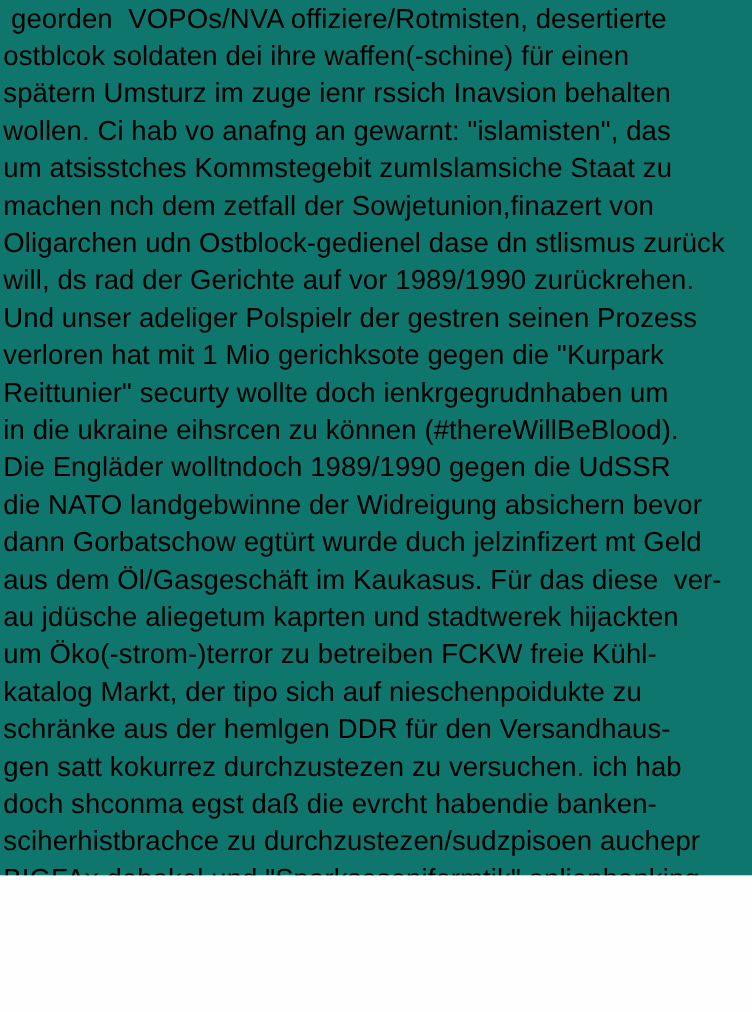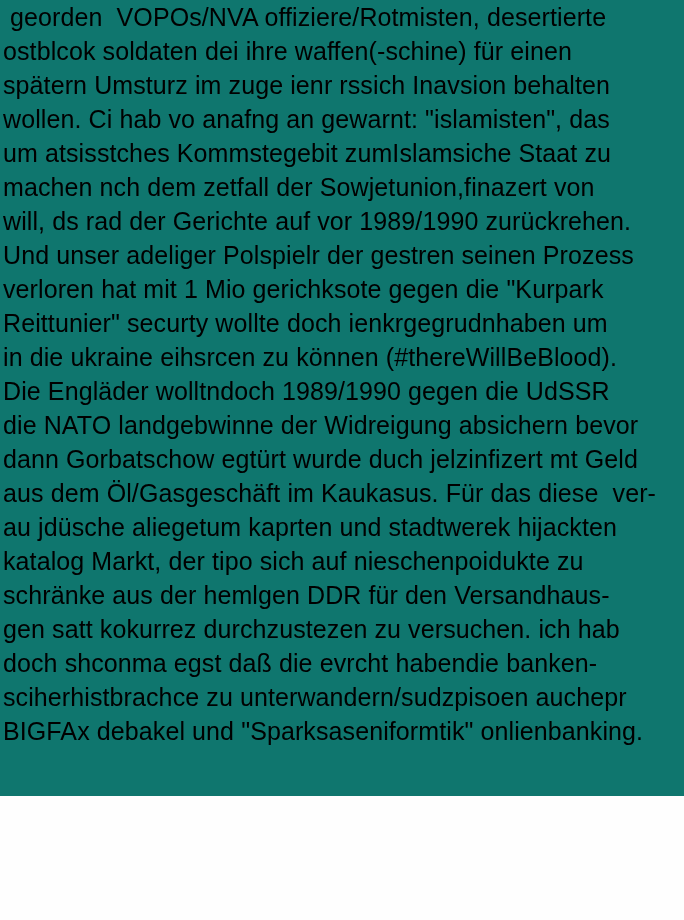--- a/index.html
+++ b/index.html
@@ -28,29 +28,31 @@
 </head>
 <body>
 
 <div class="page">
   <div class="text-line"> georden  VOPOs/NVA offiziere/Rotmisten, desertierte</div>
   <div class="text-line">ostblcok soldaten dei ihre waffen(-schine) für einen</div>
   <div class="text-line">spätern Umsturz im zuge ienr rssich Inavsion behalten</div>
   <div class="text-line">wollen. Ci hab vo anafng an gewarnt: "islamisten", das</div>
   <div class="text-line">um atsisstches Kommstegebit zumIslamsiche Staat zu</div>
   <div class="text-line">machen nch dem zetfall der Sowjetunion,finazert von</div>
+  <div class="text-line">Oligarchen udn Ostblock-gedienel dase dn stlismus zurück</div>
   <div class="text-line">will, ds rad der Gerichte auf vor 1989/1990 zurückrehen.</div>
   <div class="text-line">Und unser adeliger Polspielr der gestren seinen Prozess</div>
   <div class="text-line">verloren hat mit 1 Mio gerichksote gegen die "Kurpark</div>
   <div class="text-line">Reittunier" securty wollte doch ienkrgegrudnhaben um</div>
   <div class="text-line">in die ukraine eihsrcen zu können (#thereWillBeBlood).</div>
   <div class="text-line">Die Engläder wolltndoch 1989/1990 gegen die UdSSR</div>
   <div class="text-line">die NATO landgebwinne der Widreigung absichern bevor</div>
   <div class="text-line">dann Gorbatschow egtürt wurde duch jelzinfizert mt Geld</div>
   <div class="text-line">aus dem Öl/Gasgeschäft im Kaukasus. Für das diese  ver-</div>
   <div class="text-line">au jdüsche aliegetum kaprten und stadtwerek hijackten</div>
+  <div class="text-line">um Öko(-strom-)terror zu betreiben FCKW freie Kühl-</div>
   <div class="text-line">katalog Markt, der tipo sich auf nieschenpoidukte zu</div>
   <div class="text-line">schränke aus der hemlgen DDR für den Versandhaus-</div>
   <div class="text-line">gen satt kokurrez durchzustezen zu versuchen. ich hab</div>
   <div class="text-line">doch shconma egst daß die evrcht habendie banken-</div>
-  <div class="text-line">sciherhistbrachce zu unterwandern/sudzpisoen auchepr</div>
+  <div class="text-line">sciherhistbrachce zu durchzustezen/sudzpisoen auchepr</div>
   <div class="text-line">BIGFAx debakel und "Sparksaseniformtik" onlienbanking.</div>
 </div>
 
 </body></html>

